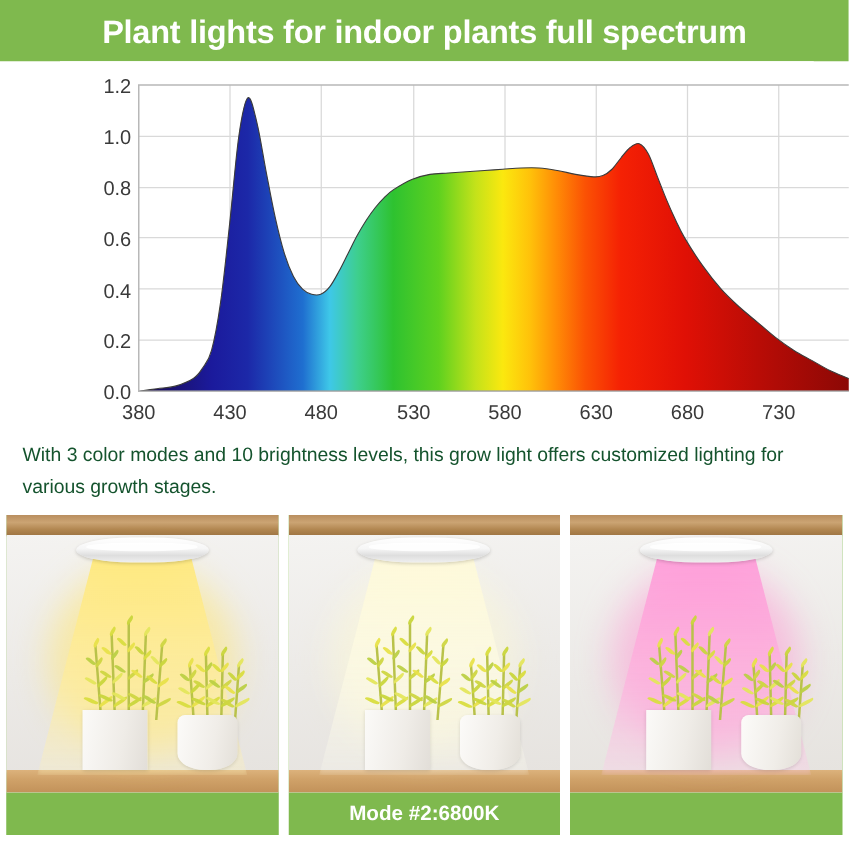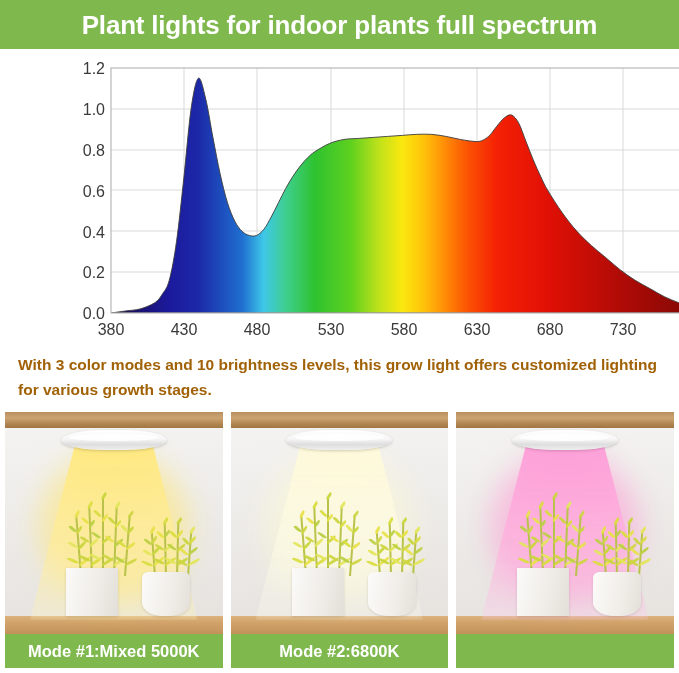--- a/index.html
+++ b/index.html
@@ -30,21 +30,21 @@
   #chart-section{
     position:absolute;left:0;top:49px;width:603px;height:296px;
     background:#ffffff;
     margin-left:48px;
   }
   #chart-svg{display:block;}
 
   
   #description{
     position:absolute;left:18px;top:352px;width:652px;
-    font-size:15.5px;color:#a16207;line-height:1.62;font-weight:bold;
+    font-size:15.5px;color:#14532d;line-height:1.62;
   }
 
   
   #panels{
     position:absolute;left:5px;top:412px;
     width:669px;height:256px;
     display:flex;gap:8px;
   }
   .panel{
     position:relative;
@@ -308,21 +308,20 @@
               <div class="leaf" style="bottom: 31.6667px; left: 1px; width: 9.4px; height: 3.4px; background: rgb(217, 221, 63); transform: rotate(-44deg); opacity: 0.95;"></div>
               <div class="leaf" style="bottom: 37.0833px; left: -8.5px; width: 8.5px; height: 3.4px; background: rgb(201, 214, 60); transform: rotate(48deg); opacity: 0.95;"></div>
               <div class="leaf" style="bottom: 42.5px; left: 1px; width: 7.6px; height: 3.4px; background: rgb(228, 230, 92); transform: rotate(-52deg); opacity: 0.95;"></div>
             </div>
           </div>
         <div class="pot pot-square"></div>
         <div class="pot pot-round"></div>
       </div>
       <div class="shelf"></div>
     </div>
-    <div class="mode-label">Mode #1:Mixed 5000K</div>
   </div>
 
   <div class="panel">
     <div class="photo">
       <div class="wood-top"></div>
       <div class="wall"></div>
       <div class="glow glow-cool"></div>
       <div class="cone cone-cool"></div>
       <div class="lamp"></div>
       <div class="plants">

